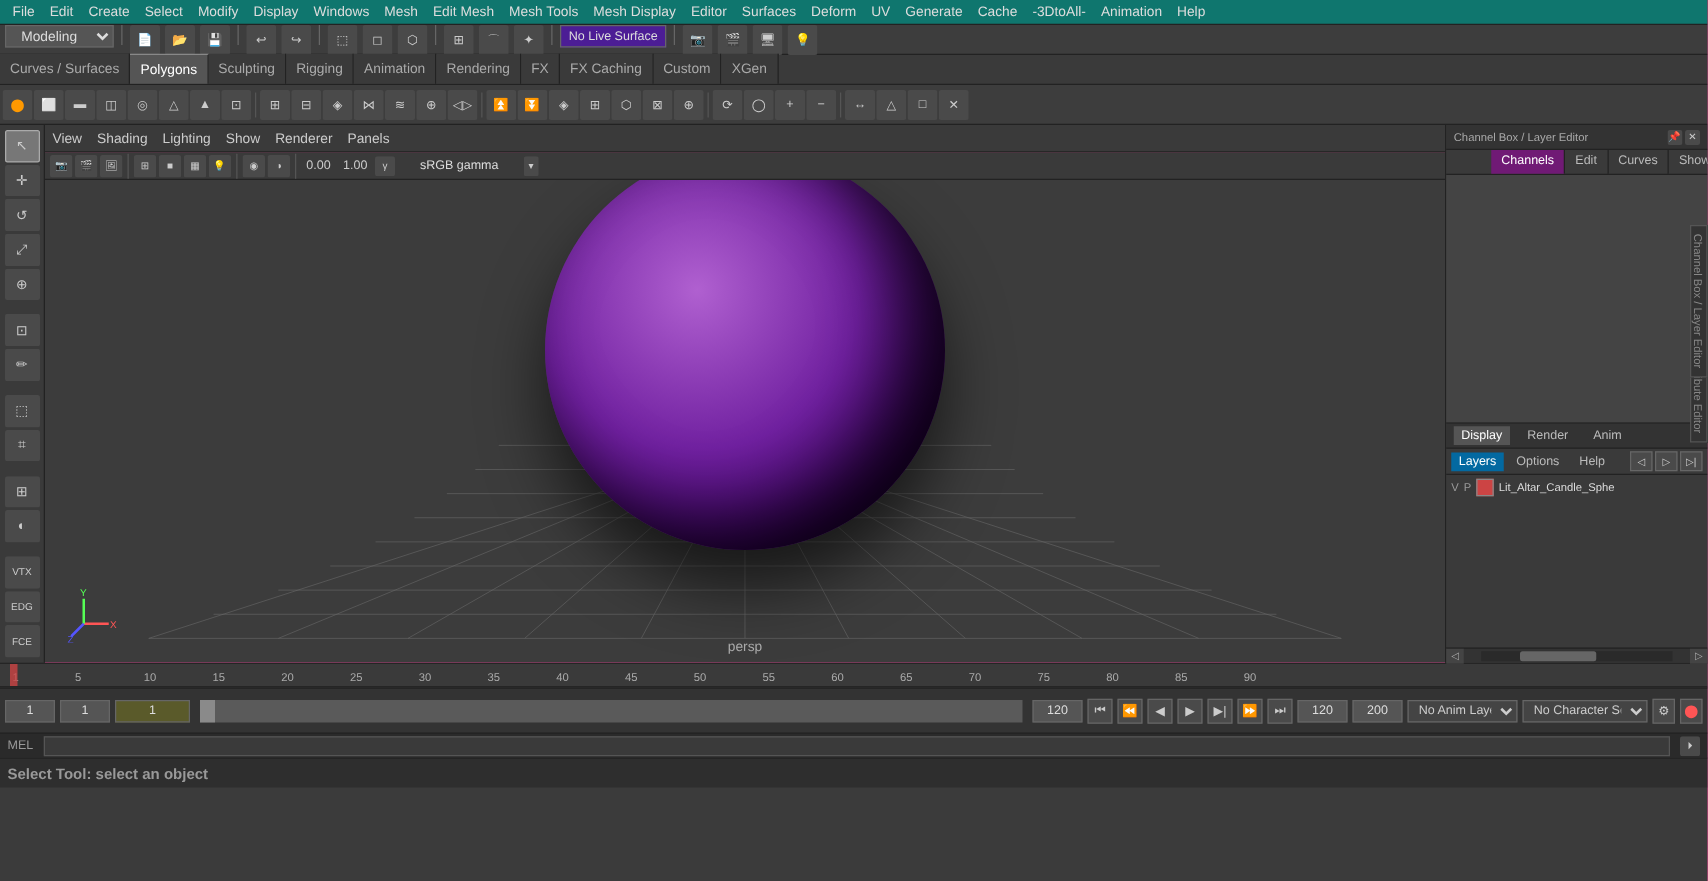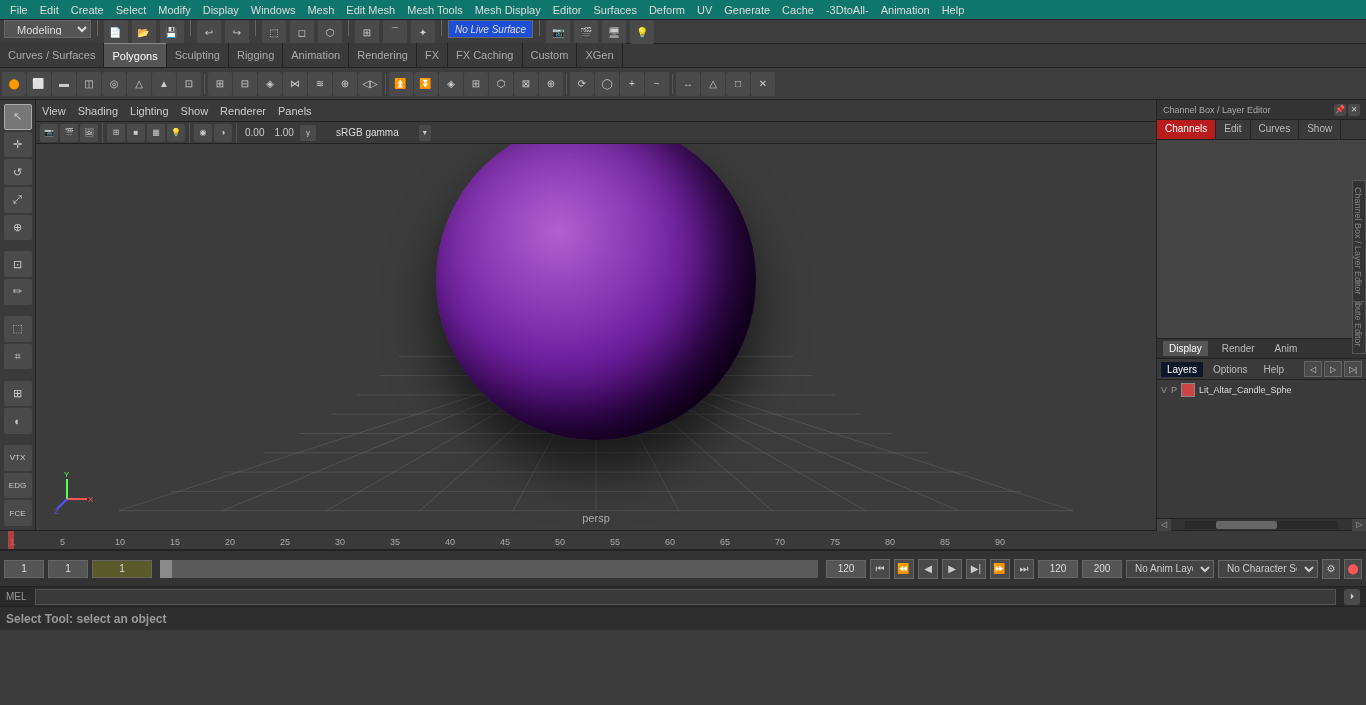--- a/index.html
+++ b/index.html
@@ -51,29 +51,28 @@
       height: 18px;
     }
     .toolbar-sep {
       width: 1px;
       height: 16px;
       background: #666;
       margin: 0 2px;
     }
     .toolbar-btn {
       padding: 2px 6px;
-      background: #1d4ed8;
+      background: #4c1d95;
       border: 1px solid #666;
       color: #ddd;
       font-size: 10px;
       cursor: pointer;
       height: 18px;
       display: inline-flex;
       align-items: center;
-      font-style: italic;
     }
 
     
     #tab-bar {
       height: 24px;
       background: #3a3a3a;
       display: flex;
       align-items: flex-end;
       border-bottom: 1px solid #222;
     }
@@ -244,21 +243,21 @@
       background: #3a3a3a;
       border-bottom: 1px solid #222;
     }
     .channel-tab {
       padding: 3px 8px;
       font-size: 10px;
       color: #bbb;
       cursor: pointer;
       border-right: 1px solid #222;
     }
-    .channel-tab.active { background: #b91c1c; color: #fff; }
+    .channel-tab.active { background: #701a75; color: #fff; margin-left: 36px; }
 
     #channel-content {
       flex: 1;
       background: #444;
       padding: 4px;
     }
 
     
     #layer-section {
       height: 180px;
@@ -706,21 +705,21 @@
     <div id="channel-content" style="flex:1; background:#444; min-height:150px;">
     </div>
 
     <div id="layer-section">
       <div id="layer-header">
         <div class="layer-tab active">Display</div>
         <div class="layer-tab">Render</div>
         <div class="layer-tab">Anim</div>
       </div>
       <div style="display:flex; align-items:center; padding:2px 4px; gap:4px; border-bottom:1px solid #222;">
-        <span class="layer-tab" style="color:#fff;background:#0f172a;">Layers</span>
+        <span class="layer-tab" style="color:#fff;background:#0369a1;">Layers</span>
         <span class="layer-tab">Options</span>
         <span class="layer-tab">Help</span>
         <div style="margin-left:auto;display:flex;gap:2px;">
           <div class="layer-btn">◁</div>
           <div class="layer-btn">▷</div>
           <div class="layer-btn">▷|</div>
         </div>
       </div>
 
       <div id="layer-row">

